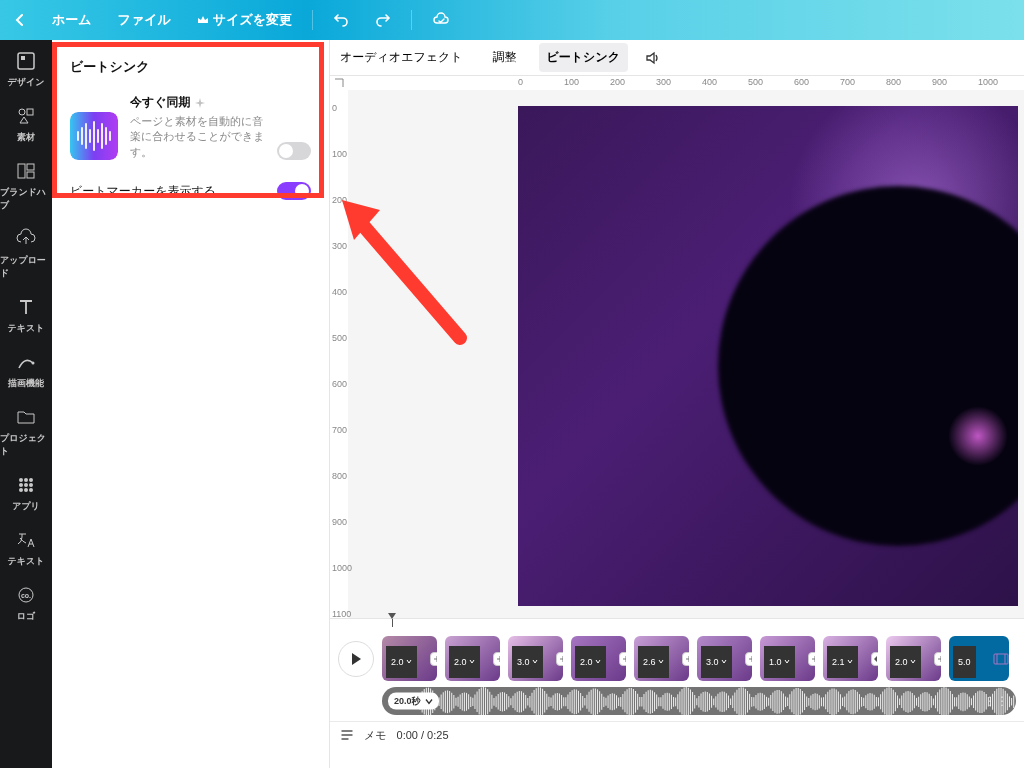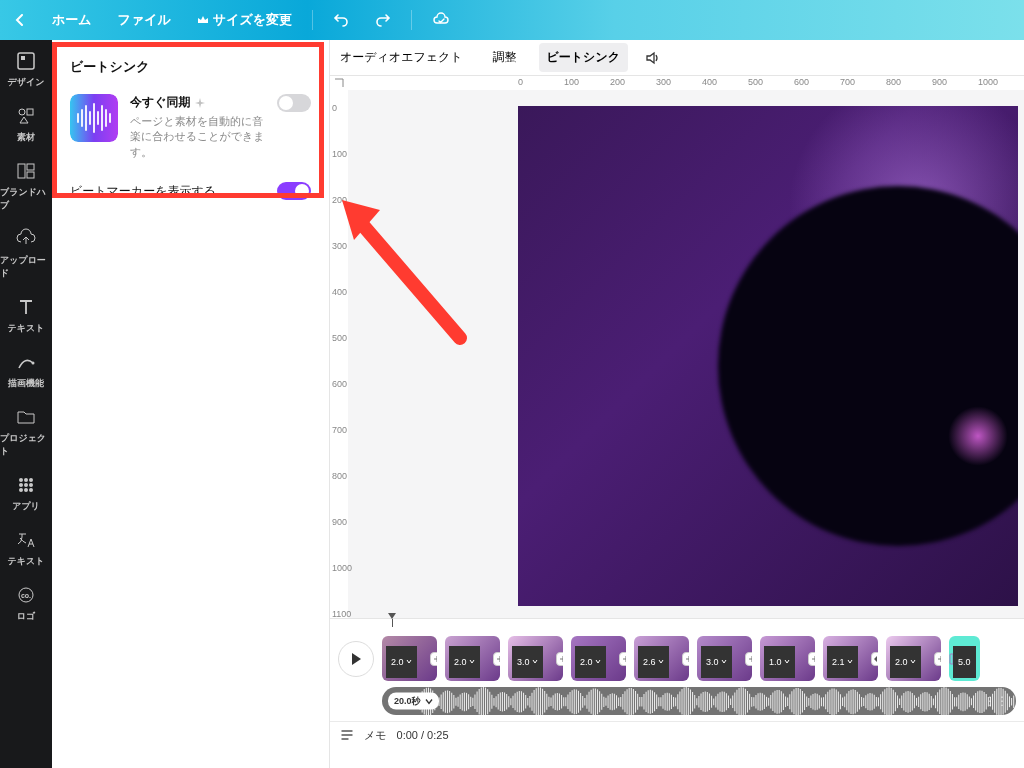--- a/index.html
+++ b/index.html
@@ -12,21 +12,21 @@
   .topbar svg { display: block; }
 
   
   .leftrail { position: absolute; top: 40px; left: 0; bottom: 0; width: 52px; background: #18191b; display: flex; flex-direction: column; align-items: center; padding-top: 10px; gap: 16px; font-weight: bold; }
   .leftrail .rail-item { width: 52px; display: flex; flex-direction: column; align-items: center; gap: 4px; color: #c9c9c9; font-size: 9px; cursor: pointer; }
   .leftrail .rail-item svg { display:block; }
 
   
   .sidepanel { position: absolute; top: 40px; left: 52px; bottom: 0; width: 278px; background: #fff; border-right: 1px solid #e5e5e5; padding: 18px 18px; }
   .sidepanel h2 { font-size: 13px; font-weight: 700; color: #111; margin-bottom: 18px; }
-  .sync-row { display:flex; gap:12px; }
+  .sync-row { display:flex; gap:12px;align-items:flex-end; }
   .sync-icon { width:48px; height:48px; border-radius:8px; flex-shrink:0; }
   .sync-text { flex:1; }
   .sync-title { font-size:12px; font-weight:700; color:#111; display:flex; align-items:center; gap:4px; }
   .sync-desc { font-size:11px; color:#888; line-height:1.4; margin-top:3px; }
   .toggle { width:34px; height:18px; border-radius:9px; position:relative; flex-shrink:0; cursor:pointer; }
   .toggle .knob { width:14px; height:14px; border-radius:50%; background:#fff; position:absolute; top:2px; }
   .toggle.off { background:#d7d7da; } .toggle.off .knob{ left:2px; }
   .toggle.on { background:#8b3dff; } .toggle.on .knob{ right:2px; }
   .marker-row { display:flex; align-items:center; justify-content:space-between; margin-top:22px; font-size:12px; color:#111; }
 
@@ -59,21 +59,21 @@
   .playhead { position:absolute; top:0; left:62px; width:1px; height:8px; background:#555; }
   .playhead::before{ content:''; position:absolute; top:-6px; left:-4px; width:0; height:0; border-left:4px solid transparent; border-right:4px solid transparent; border-top:6px solid #555; }
 
   .track-row { display:flex; align-items:center; gap:8px; padding:4px 8px 0 8px; }
   .play-btn { width:36px; height:36px; border-radius:50%; background:#fff; border:1px solid #ddd; display:flex; align-items:center; justify-content:center; cursor:pointer; flex-shrink:0; }
   .clips { display:flex; gap:8px; flex-wrap:nowrap; }
   .clip { width:55px; height:45px; border-radius:6px; position:relative; overflow:hidden; cursor:pointer; }
   .clip .thumb { width:100%; height:100%; }
   .clip .badge { position:absolute; left:4px; bottom:3px; background:#333; color:#fff; font-size:9px; padding:11px 5px; border-radius:0; display:flex; align-items:center; gap:2px; }
   .clip .trans { position:absolute; top:50%; right:-7px; transform:translateY(-50%); width:14px; height:14px; background:#fff; border:1px solid #ccc; border-radius:4px; display:flex; align-items:center; justify-content:center; z-index:3;}
-  .clip.last { width:31px; background:#5eead4; display:flex; align-items:center; justify-content:flex-start; }
+  .clip.last { width:60px; background:#0369a1; display:flex; align-items:center; justify-content:flex-end; }
 
   .audio-row { margin:6px 8px 0 52px; height:28px; background:#737373; border-radius:14px; position:relative; overflow:hidden; }
   .audio-row .wave { position:absolute; inset:0; }
   .audio-row .badge { position:absolute; left:6px; top:50%; transform:translateY(-50%); background:#fff; color:#333; font-size:9px; padding:2px 6px; border-radius:8px; font-weight:600; }
   .audio-row .drag { position:absolute; right:8px; top:50%; transform:translateY(-50%); color:#fff; opacity:0.7; font-size:12px;}
 
   .tl-divider { height:1px; background:#eaeaea; margin:6px 0 0 0; }
   .bottom-bar { height:26px; display:flex; align-items:center; gap:10px; padding:0 10px; font-size:11px; color:#333; }
 </style>
 </head>

